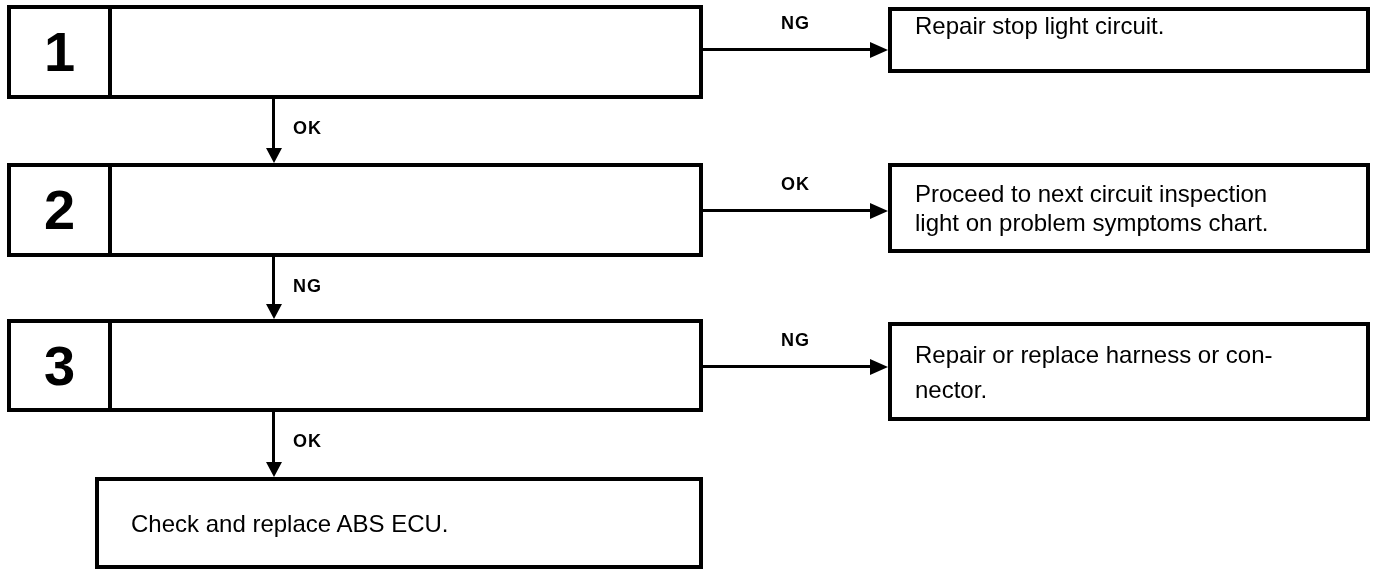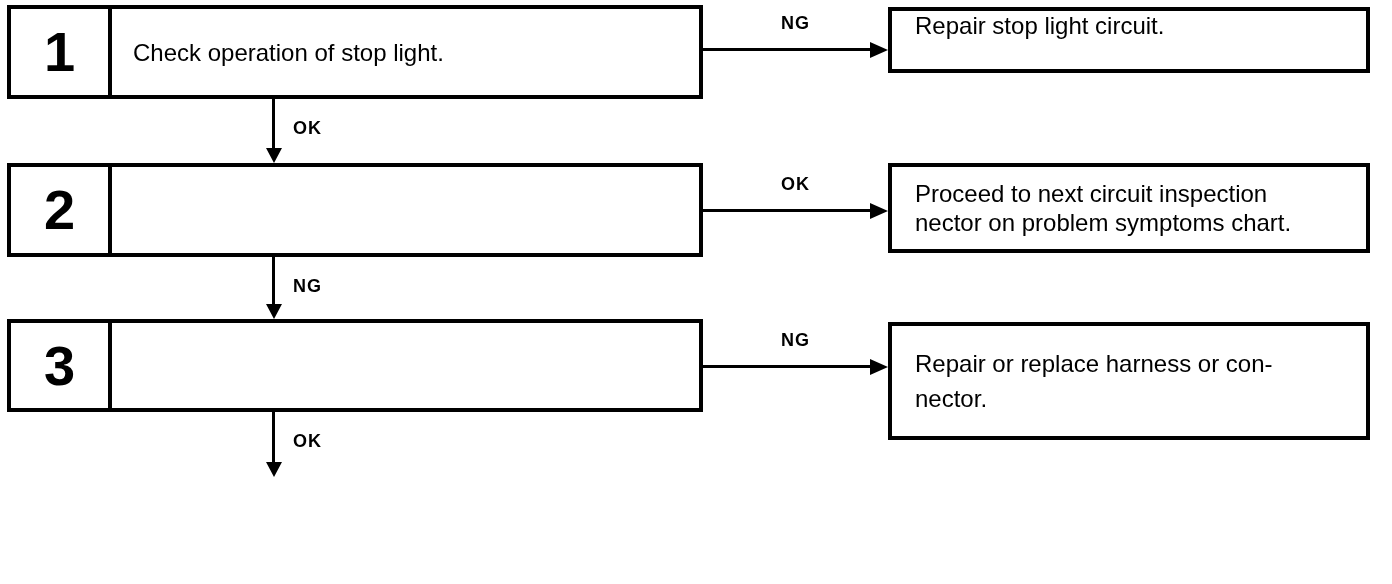--- a/index.html
+++ b/index.html
@@ -52,21 +52,21 @@
     position:absolute;left:888px;width:482px;
     border:4px solid var(--ink);box-sizing:border-box;
     display:flex;align-items:center;
     padding:0 16px 0 23px;
     font-size:24px;line-height:29px;
     white-space:pre-line;
     background:var(--paper);
   }
   .result-1{top:7px;height:66px;align-items:flex-start;}
   .result-2{top:163px;height:90px;}
-  .result-3{top:322px;height:118px;line-height:35px;}
+  .result-3{top:322px;height:99px;line-height:35px;}
   
   .v-line{position:absolute;left:272px;width:3px;background:var(--ink);}
   .v1-line{top:99px;height:51px;}
   .v2-line{top:257px;height:49px;}
   .v3-line{top:412px;height:52px;}
   .v-head{
     position:absolute;left:266px;width:0;height:0;
     border-left:8px solid transparent;border-right:8px solid transparent;
     border-top:15px solid var(--ink);
   }
@@ -101,21 +101,20 @@
   .hl-2{top:175px;}
   .hl-3{top:331px;}
 </style>
 </head>
 <body>
 
 <div class="canvas">
 
   <div class="step-box step-1">
     <div class="num-cell">1</div>
-    <div class="step-text">Check operation of stop light.</div>
   </div>
   <div class="v-line v1-line"></div>
   <div class="v-head v1-head"></div>
   <div class="edge-label v-label vl-1">OK</div>
   <div class="h-line h1-line"></div>
   <div class="h-head h1-head"></div>
   <div class="edge-label h-label hl-1">NG</div>
   <div class="result-box result-1">
     <span>Repair stop light circuit.</span>
   </div>
@@ -124,31 +123,34 @@
     <div class="num-cell">2</div>
   </div>
   <div class="v-line v2-line"></div>
   <div class="v-head v2-head"></div>
   <div class="edge-label v-label vl-2">NG</div>
   <div class="h-line h2-line"></div>
   <div class="h-head h2-head"></div>
   <div class="edge-label h-label hl-2">OK</div>
   <div class="result-box result-2">
     <span>Proceed to next circuit inspection
-nector on problem symptoms chart.</span>
+light on problem symptoms chart.</span>
   </div>
 
   <div class="step-box step-3">
     <div class="num-cell">3</div>
   </div>
   <div class="v-line v3-line"></div>
   <div class="v-head v3-head"></div>
   <div class="edge-label v-label vl-3">OK</div>
   <div class="h-line h3-line"></div>
   <div class="h-head h3-head"></div>
   <div class="edge-label h-label hl-3">NG</div>
   <div class="result-box result-3">
     <span>Repair or replace harness or con-
 nector.</span>
   </div>
 
+  <div class="final-box">
+    <span>Check and replace ABS ECU.</span>
+  </div>
 
 </div>
 
 </body></html>

